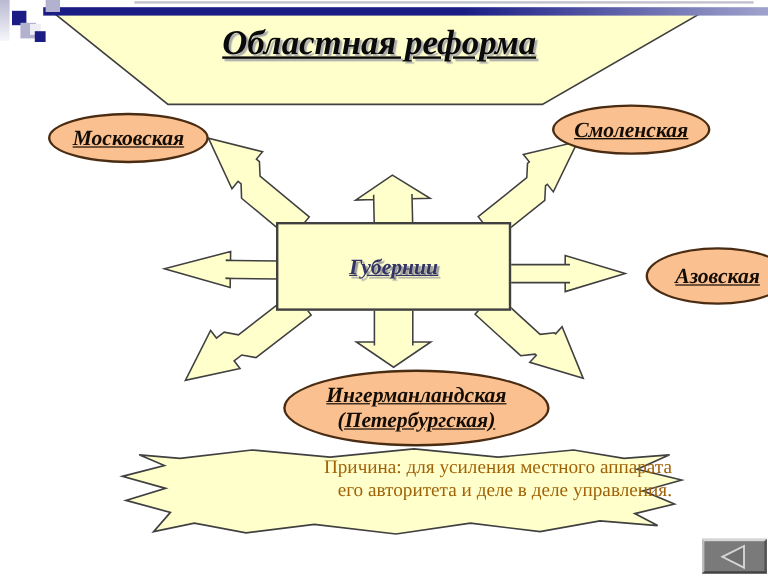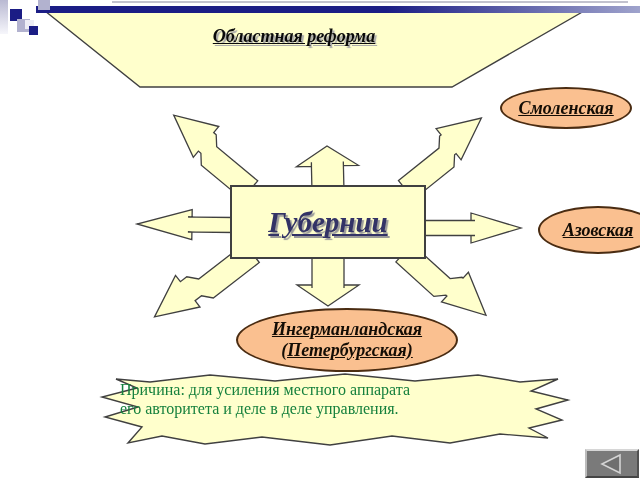--- a/index.html
+++ b/index.html
@@ -12,45 +12,45 @@
   .bar-thin{left:112px;top:1px;width:516px;height:2px;background:#c2c2ce;}
   .bar-main{left:36px;top:6px;width:604px;height:7px;
             background:linear-gradient(to right,#1b1d85 0%,#1b1d85 58%,#9fa3cc 100%);}
   .vbar{left:0;top:0;width:8px;height:34px;background:linear-gradient(#b9b9d2,#f6f6fb);}
   .sq1{left:10px;top:9px;width:12px;height:12px;background:#1b1d85;}
   .sq2{left:38px;top:0;width:12px;height:10px;background:#b2b2cf;}
   .sq3{left:17px;top:19px;width:13px;height:13px;background:#b2b2cf;}
   .sq4{left:25px;top:20px;width:9px;height:9px;background:#ededf5;}
   .sq5{left:29px;top:26px;width:9px;height:9px;background:#1b1d85;}
   
-  .title-text{position:absolute;left:94px;top:20px;width:400px;z-index:2;text-align:center;
-              font-style:italic;font-weight:bold;font-size:18px;line-height:33px;color:#0a0a0a;
+  .title-text{position:absolute;left:116px;top:20px;width:400px;z-index:2;text-align:center;
+              font-style:italic;font-weight:bold;font-size:29px;line-height:33px;color:#0a0a0a;
               text-shadow:2px 2px 1px #ababab;}
   .u{text-decoration:underline;}
   
   .gov-box{position:absolute;left:230px;top:185px;width:196px;height:74px;z-index:2;
            background:#FFFFCC;border:2px solid #404040;box-sizing:border-box;
            display:flex;align-items:center;justify-content:center;}
-  .gov-box span{font-style:italic;font-weight:bold;font-size:29px;color:#333366;
+  .gov-box span{font-style:italic;font-weight:bold;font-size:18px;color:#333366;
                 text-shadow:2px 2px 1px #9a9a9a;}
   
   .oval{position:absolute;z-index:2;background:#FAC090;border:2px solid #4a2c12;border-radius:50%;
         box-sizing:border-box;display:flex;align-items:center;justify-content:center;text-align:center;
         font-style:italic;font-weight:bold;font-size:18px;line-height:1.15;color:#140d05;padding:0 6px;}
   .ov-moskovskaya{left:40px;top:94px;width:134px;height:42px;}
   .ov-arkhangelogorodskaya{left:238px;top:104px;width:196px;height:45px;}
-  .ov-smolenskaya{left:500px;top:87px;width:132px;height:42px;text-decoration:underline;}
+  .ov-smolenskaya{left:460px;top:87px;width:132px;height:42px;text-decoration:underline;}
   .ov-sibirskaya{left:12px;top:208px;width:126px;height:53px;}
   .ov-azovskaya{left:538px;top:206px;width:120px;height:48px;}
   .ov-kazanskaya{left:40px;top:317px;width:132px;height:45px;}
   .ov-ingermanlandskaya{left:236px;top:308px;width:222px;height:64px;}
   .ov-kievskaya{left:483px;top:305px;width:139px;height:45px;}
   
-  .reason-text{position:absolute;left:120px;top:381px;width:440px;z-index:2;text-align:left;
-               font-size:16px;line-height:18.5px;color:#15803d;}
+  .reason-text{position:absolute;left:120px;top:381px;width:440px;z-index:2;text-align:right;
+               font-size:16px;line-height:18.5px;color:#a16207;}
   
   .nav-btn{position:absolute;left:585px;top:449px;width:54px;height:29px;z-index:2;background:#7a7a7a;
            border-top:2px solid #d6d6d6;border-left:2px solid #bcbcbc;
            border-right:2px solid #515151;border-bottom:2px solid #454545;
            box-sizing:border-box;display:flex;align-items:center;justify-content:center;cursor:pointer;}
 </style>
 </head>
 <body>
 
 <div class="slide">
@@ -85,20 +85,23 @@
   </div>
 
   <div class="title-text">
     <div class="u">Областная реформа</div>
   </div>
 
   <div class="gov-box">
     <span class="u">Губернии</span>
   </div>
 
+  <div class="oval ov-moskovskaya">
+    <span class="u">Московская</span>
+  </div>
   <div class="oval ov-smolenskaya">
     <span class="u">Смоленская</span>
   </div>
   <div class="oval ov-azovskaya">
     <span class="u">Азовская</span>
   </div>
   <div class="oval ov-ingermanlandskaya">
     <span class="u">Ингерманландская (Петербургская)</span>
   </div>
 

